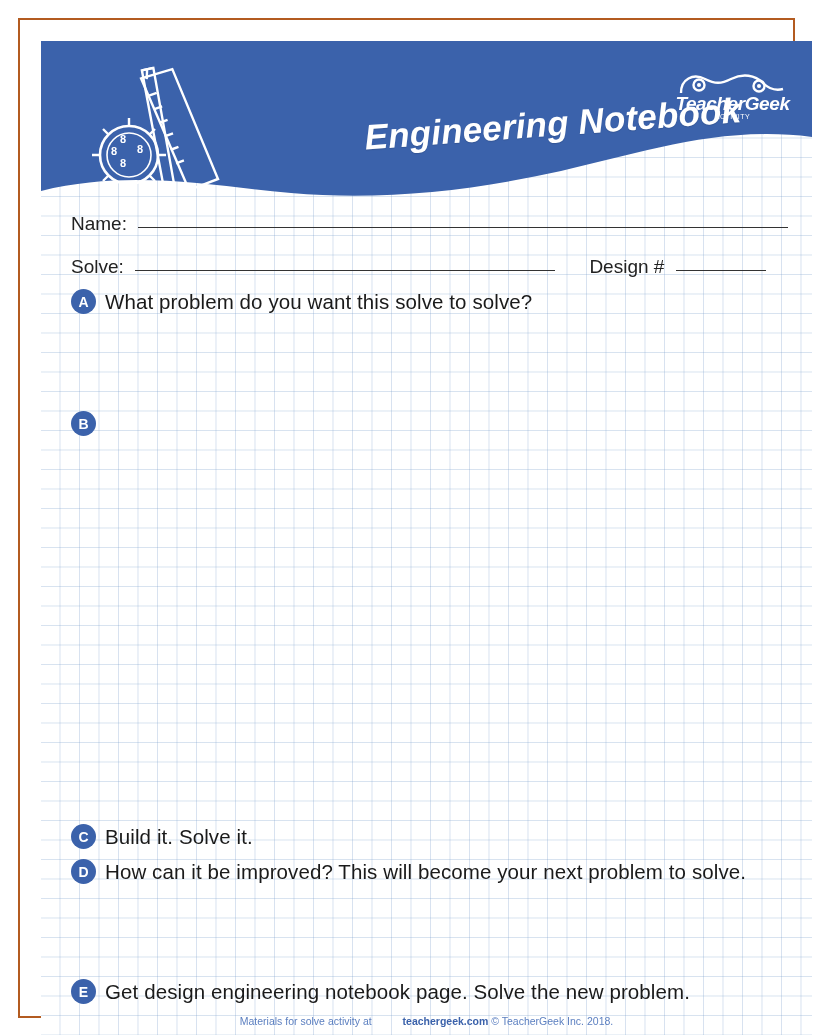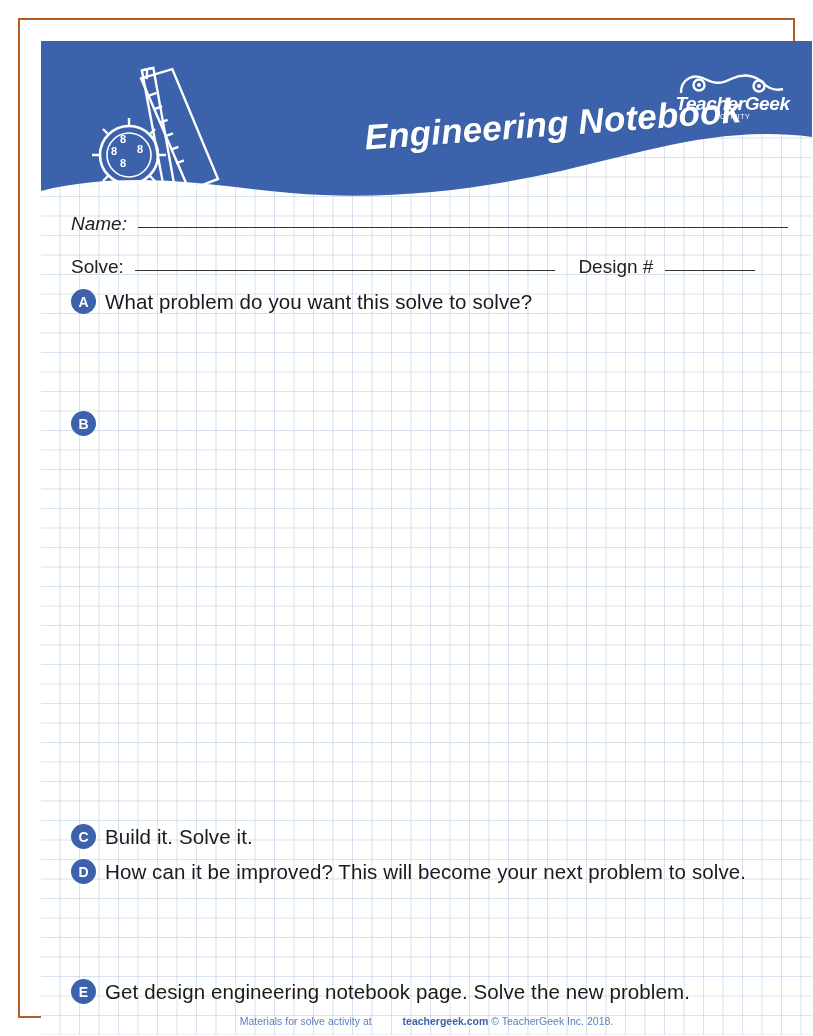--- a/index.html
+++ b/index.html
@@ -230,29 +230,29 @@
             <g fill="#ffffff">
               <circle cx="24" cy="18" r="2"></circle>
               <circle cx="84" cy="19" r="2"></circle>
             </g>
           </svg>
           <div class="logo-text">TeacherGeek</div>
           <div class="logo-sub">ACTIVITY</div>
         </div>
       </div>
 
-      <div class="field-row" style="left:30px; top:172px;font-style:italic;">
+      <div class="field-row" style="left:30px; top:172px;">
         <span class="field-label">Name:</span>
         <span class="rule" style="width:650px;"></span>
       </div>
 
       <div class="field-row" style="left:30px; top:215px;">
         <span class="field-label">Solve:</span>
         <span class="rule" style="width:420px;"></span>
-        <span class="field-label" style="margin-left:18px;">Design #</span>
+        <span class="field-label" style="margin-left:29px;">Design #</span>
         <span class="rule" style="width:90px;"></span>
       </div>
 
       <div class="q-row" style="left:30px; top:248px;">
         <div class="badge">A</div>
         <div class="q-text">What problem do you want this solve to solve?</div>
       </div>
 
       <div style="position:absolute; left:30px; top:285px; width:700px; height:85px;"></div>
 

